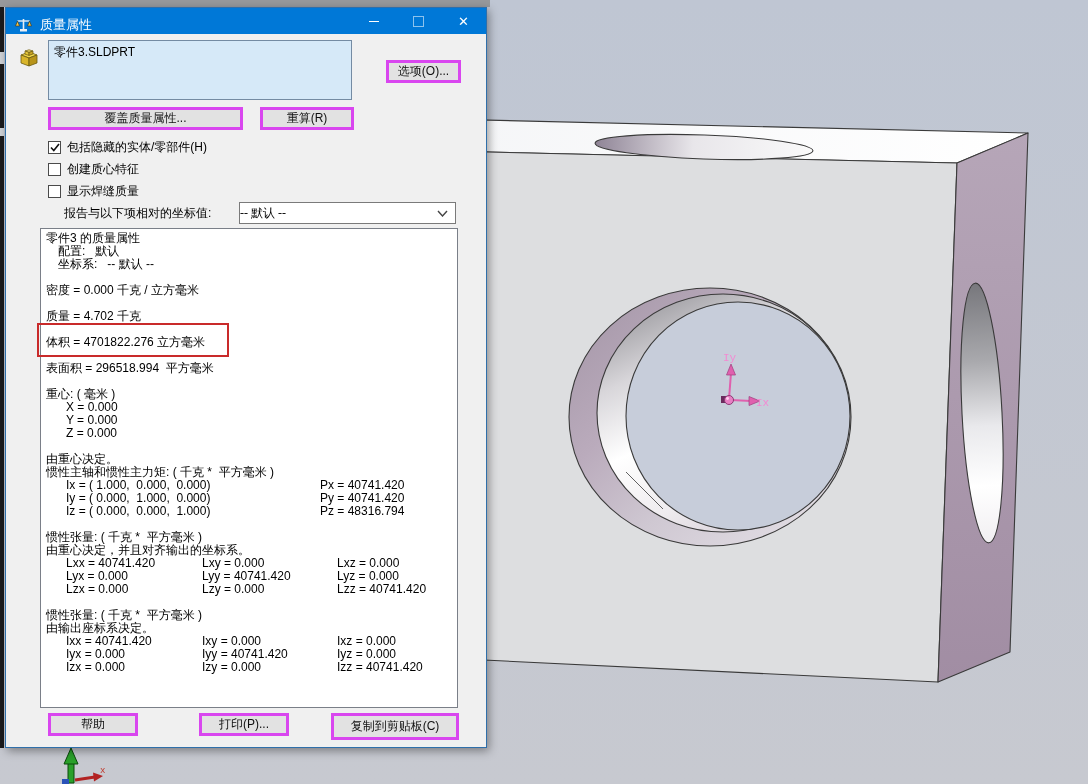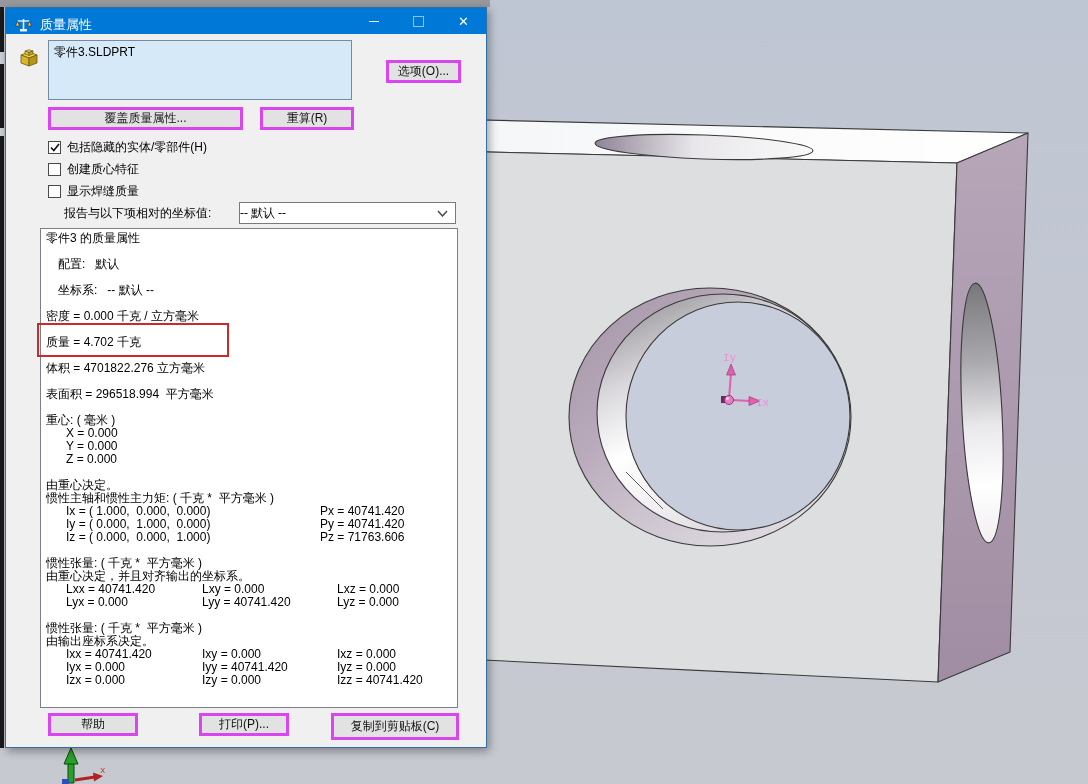--- a/index.html
+++ b/index.html
@@ -32,21 +32,21 @@
          display:flex;align-items:center;justify-content:center;flex:none;}
   #coordLabel{position:absolute;left:58px;top:197px;font-size:12px;color:#000;}
   #coordSelect{position:absolute;left:233px;top:194px;width:217px;height:22px;background:#fff;
                border:1px solid #7a7a7a;box-sizing:border-box;display:flex;align-items:center;
                font-size:12px;color:#000;font-family:Liberation Serif, serif;}
   #coordSelect .chev{margin-left:auto;margin-right:7px;}
   #results{position:absolute;left:34px;top:220px;width:418px;height:480px;background:#fff;
            border:1px solid #7a7f88;box-sizing:border-box;overflow:hidden;padding:3px 0 0 5px;}
   .r-line{height:13px;line-height:13px;font-size:12px;color:#000;white-space:pre;}
   .r-blank{height:13px;}
-  .ind1{padding-left:12px;margin-top:13px;}
+  .ind1{padding-left:12px;}
   .ind2{padding-left:20px;}
   .r-flex{display:flex;}
   .pcol1{width:254px;flex:none;}
   .tcol1{width:136px;flex:none;}
   .tcol2{width:135px;flex:none;}
   #redbox{position:absolute;left:31px;top:315px;width:192px;height:34px;border:2.5px solid #c92a2a;
           box-sizing:border-box;pointer-events:none;z-index:12;}
 </style>
 </head>
 <body>
@@ -226,31 +226,34 @@
     <div class="r-blank"></div>
     <div class="r-line">由重心决定。</div>
     <div class="r-line">惯性主轴和惯性主力矩: ( 千克 *  平方毫米 )</div>
     <div class="r-line r-flex ind2">
       <span class="pcol1">Ix = ( 1.000,  0.000,  0.000)</span><span>Px = 40741.420</span>
     </div>
     <div class="r-line r-flex ind2">
       <span class="pcol1">Iy = ( 0.000,  1.000,  0.000)</span><span>Py = 40741.420</span>
     </div>
     <div class="r-line r-flex ind2">
-      <span class="pcol1">Iz = ( 0.000,  0.000,  1.000)</span><span>Pz = 71763.606</span>
+      <span class="pcol1">Iz = ( 0.000,  0.000,  1.000)</span><span>Pz = 48316.794</span>
     </div>
     <div class="r-blank"></div>
     <div class="r-line">惯性张量: ( 千克 *  平方毫米 )</div>
     <div class="r-line">由重心决定，并且对齐输出的坐标系。</div>
     <div class="r-line r-flex ind2">
       <span class="tcol1">Lxx = 40741.420</span><span class="tcol2">Lxy = 0.000</span><span>Lxz = 0.000</span>
     </div>
     <div class="r-line r-flex ind2">
       <span class="tcol1">Lyx = 0.000</span><span class="tcol2">Lyy = 40741.420</span><span>Lyz = 0.000</span>
     </div>
+    <div class="r-line r-flex ind2">
+      <span class="tcol1">Lzx = 0.000</span><span class="tcol2">Lzy = 0.000</span><span>Lzz = 40741.420</span>
+    </div>
     <div class="r-blank"></div>
     <div class="r-line">惯性张量: ( 千克 *  平方毫米 )</div>
     <div class="r-line">由输出座标系决定。</div>
     <div class="r-line r-flex ind2">
       <span class="tcol1">Ixx = 40741.420</span><span class="tcol2">Ixy = 0.000</span><span>Ixz = 0.000</span>
     </div>
     <div class="r-line r-flex ind2">
       <span class="tcol1">Iyx = 0.000</span><span class="tcol2">Iyy = 40741.420</span><span>Iyz = 0.000</span>
     </div>
     <div class="r-line r-flex ind2">

